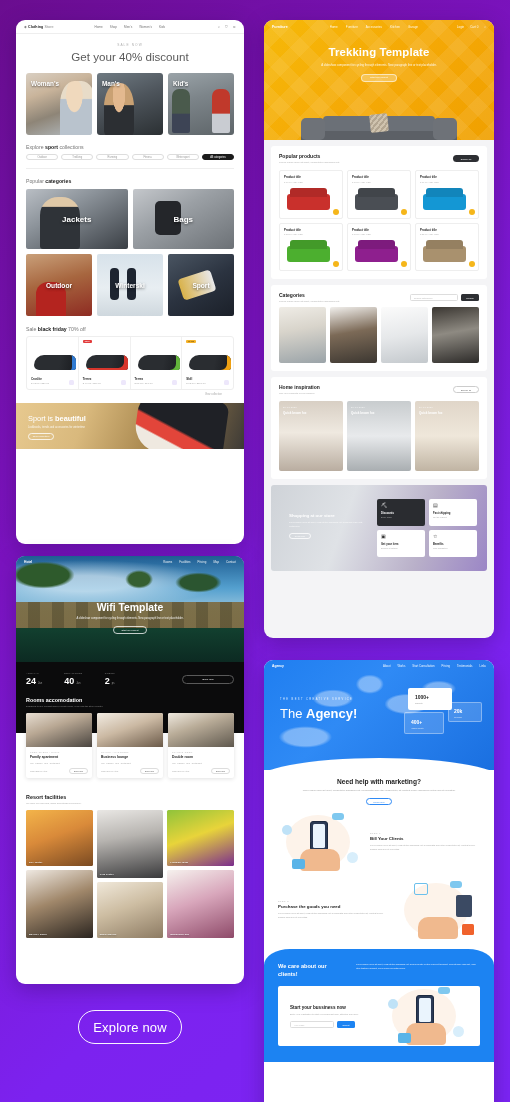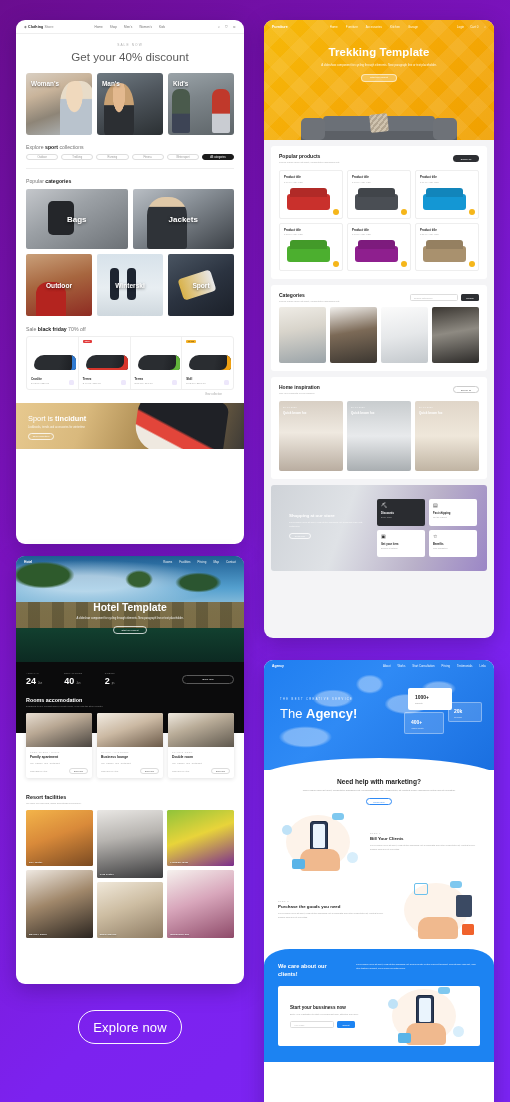--- a/index.html
+++ b/index.html
@@ -431,26 +431,26 @@
     </div>
     <div class="t1-div"></div>
 
     <div class="t1-sec">
       <div class="t1-sectitle">
         <span>Popular </span><b>categories</b>
       </div>
     </div>
     <div class="t1-grid2">
       <div class="t1-tile">
+        <div class="ph im-jackets"></div>
+        <div class="lbl">Jackets</div>
+      </div>
+      <div class="t1-tile">
         <div class="ph im-bags"></div>
         <div class="lbl">Bags</div>
-      </div>
-      <div class="t1-tile">
-        <div class="ph im-jackets"></div>
-        <div class="lbl">Jackets</div>
       </div>
     </div>
     <div class="t1-grid3">
       <div class="t1-tile3">
         <div class="ph im-outdoor"></div>
         <div class="lbl">Outdoor</div>
       </div>
       <div class="t1-tile3">
         <div class="ph im-winter"></div>
         <div class="lbl">Winterski</div>
@@ -491,21 +491,21 @@
           <div class="pname">Skill</div>
           <div class="pprice">$ 63.00 / $119.00</div>
           <div class="pcart"></div>
         </div>
       </div>
       <div class="t1-more">View collection</div>
     </div>
 
     <div class="t1-banner">
       <div class="t1-bantxt">
-        <h3><span>Sport is </span><b>tincidunt</b></h3>
+        <h3><span>Sport is </span><b>beautiful</b></h3>
         <p>Lookbooks, trends and accessories for wintertime</p>
         <div class="t1-banbtn">Open collection</div>
       </div>
     </div>
   </div>
 
   <div class="tpl" id="t2">
     <div class="t2-hero">
       <div class="diamonds"></div>
       <div class="t2-nav">
@@ -666,21 +666,21 @@
       <div class="t3-nav">
         <div class="lg">Hotel</div>
         <div class="mn">
           <i>Rooms</i>
           <i>Facilities</i>
           <i>Pricing</i>
           <i>Map</i>
           <i>Contact</i>
         </div>
       </div>
-      <h1>Hotel Template</h1>
+      <h1>Wifi Template</h1>
       <p>A slideshow component for cycling through elements. New paragraph line or text placeholder.</p>
       <div class="t3-hbtn">Start our project</div>
     </div>
 
     <div class="t3-book">
       <div class="t3-fld">
         <div class="lb">ARRIVAL</div>
         <div class="vl">
           <span>24</span><em>Jan</em>
         </div>

